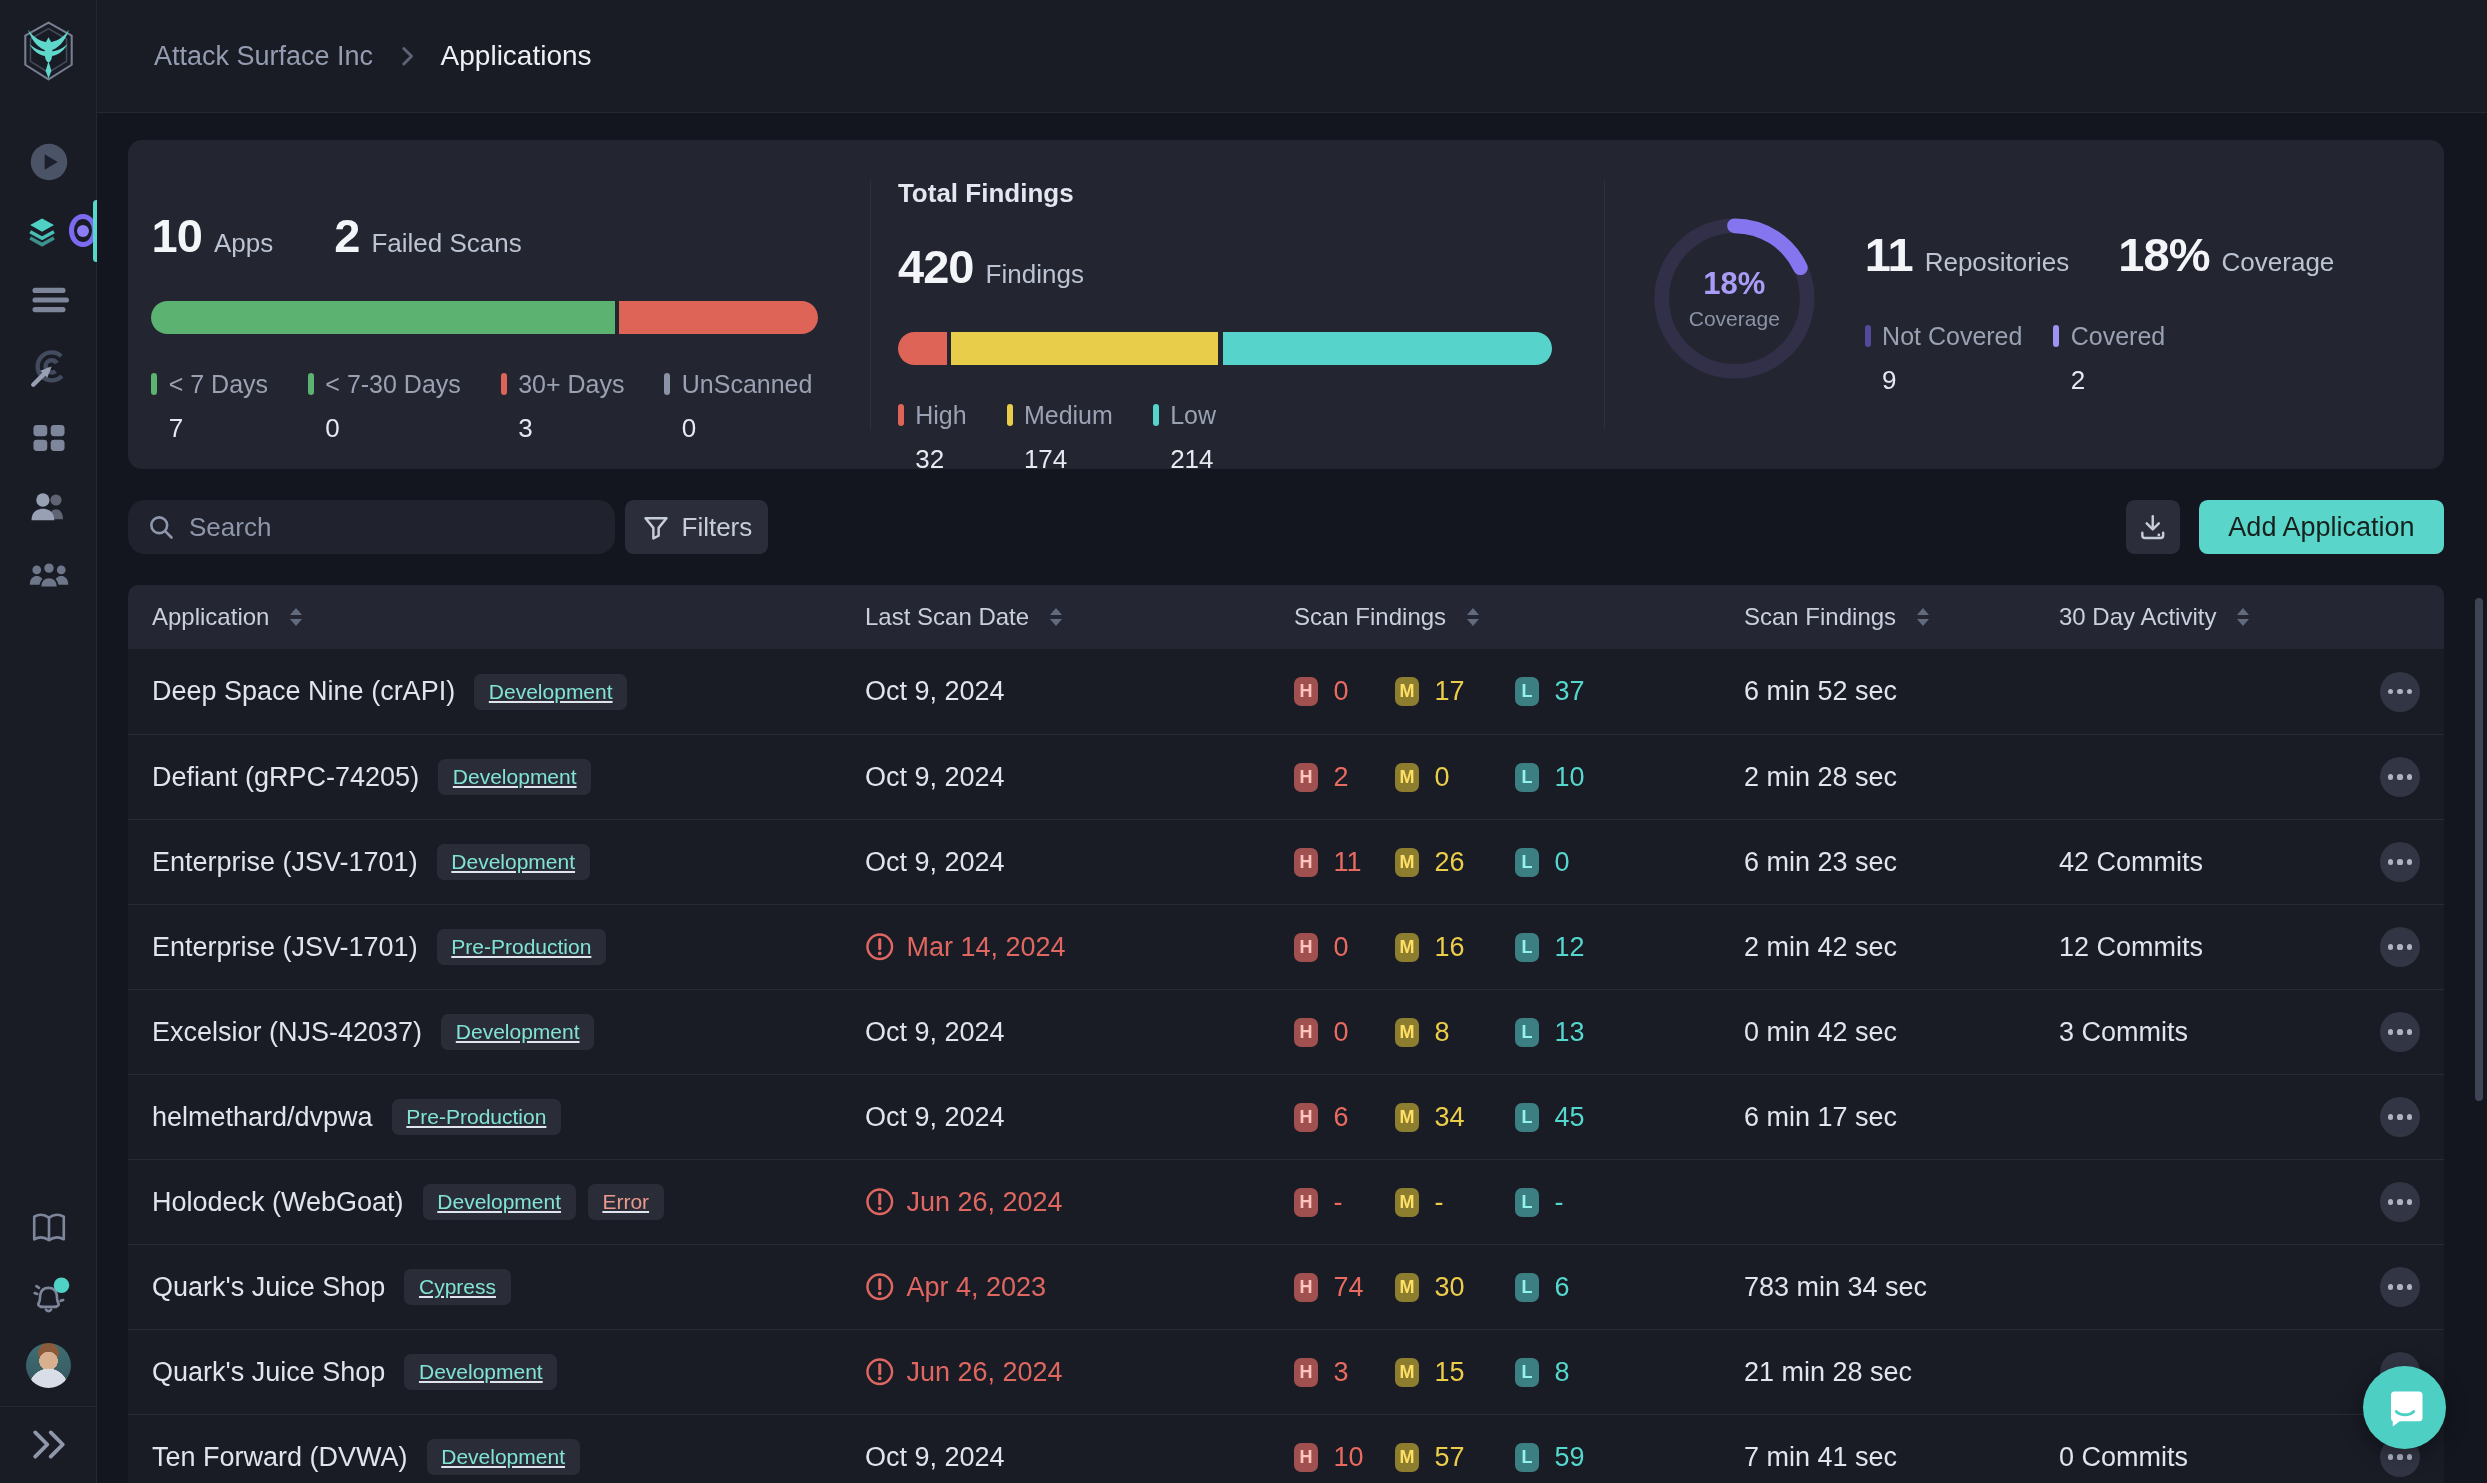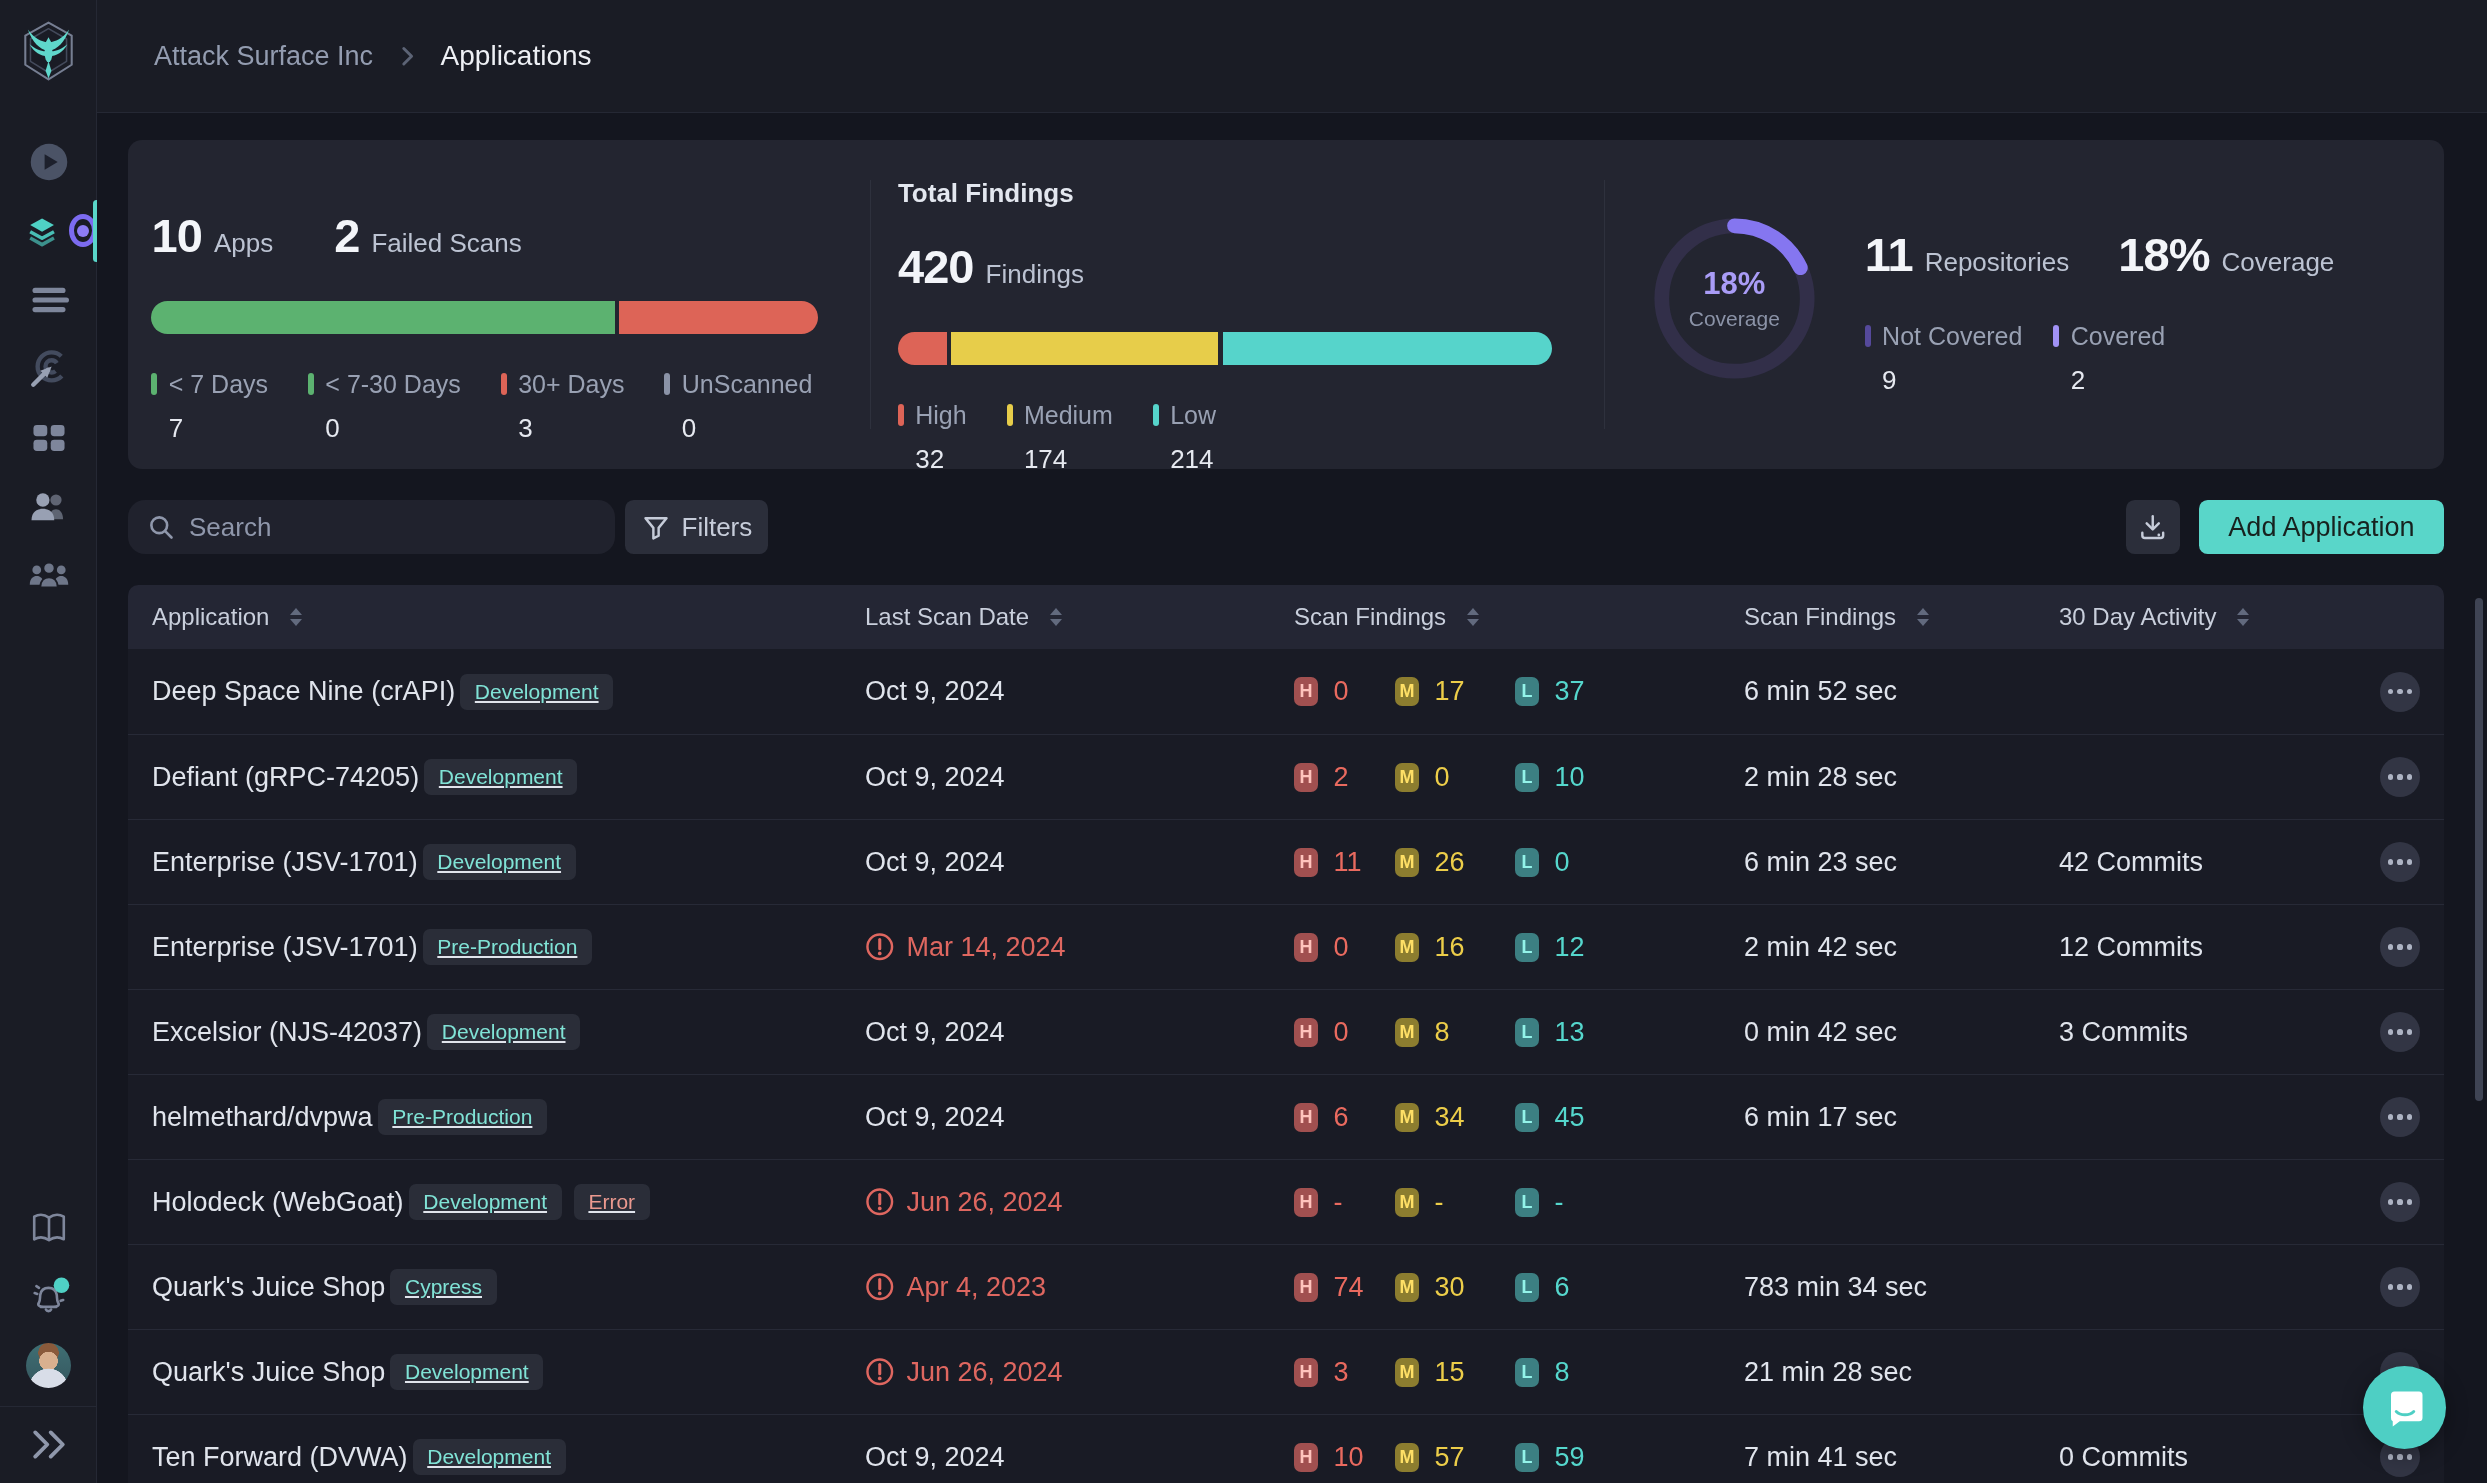--- a/index.html
+++ b/index.html
@@ -85,21 +85,21 @@
   .row-grid{display:grid;grid-template-columns:713px 429px 450px 315px 281px 1fr;align-items:center;padding:0 24px;}
   .thead{height:64px;background:var(--thead);}
   .th{display:flex;align-items:center;gap:21px;font-size:24px;font-weight:500;color:#c9cfdc;cursor:pointer;}
   .sort{display:inline-flex;flex-direction:column;gap:4.3px;}
   .sort i{display:block;width:0;height:0;border-left:6px solid transparent;border-right:6px solid transparent;}
   .sort .tri-up{border-bottom:7px solid #626a7e;}
   .sort .tri-down{border-top:7px solid #626a7e;}
   .trow{height:85px;background:var(--row);border-top:0.9px solid var(--line);cursor:pointer;}
   .trow:first-of-type{border-top:none;}
   .cell{display:flex;align-items:center;font-size:27px;color:#e0e4ec;}
-  .app-cell{gap:5px;}
+  .app-cell{gap:19px;}
   .app-name{white-space:nowrap;}
   .badges{display:flex;gap:12px;text-decoration:underline;}
   .badge{background:#2a2d38;border-radius:7px;padding:6px 14.7px;font-size:21px;white-space:nowrap;}
   .badge.teal{color:#80e3d6;}
   .badge.error{color:#eb998f;}
   .date-cell{gap:12px;}
   .date-cell .warn{display:none;width:29.5px;height:29.5px;color:var(--err);flex:none;}
   .date-cell.error{color:var(--err);}
   .date-cell.error .warn{display:block;}
   .findings-cell{gap:0;}

